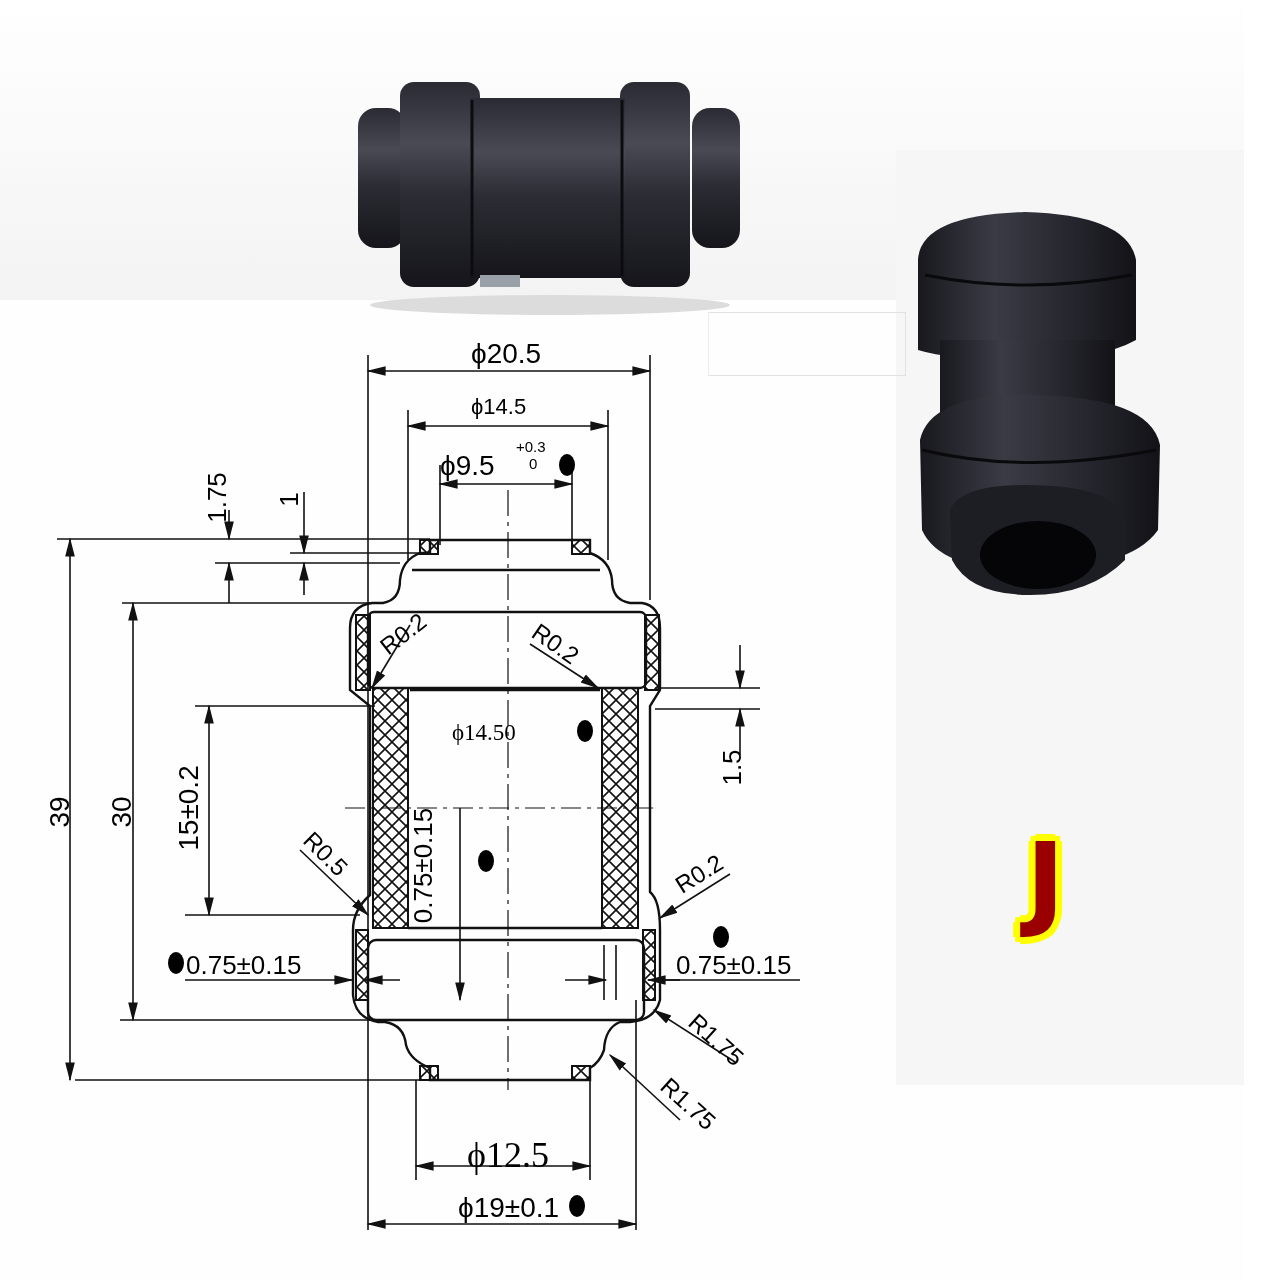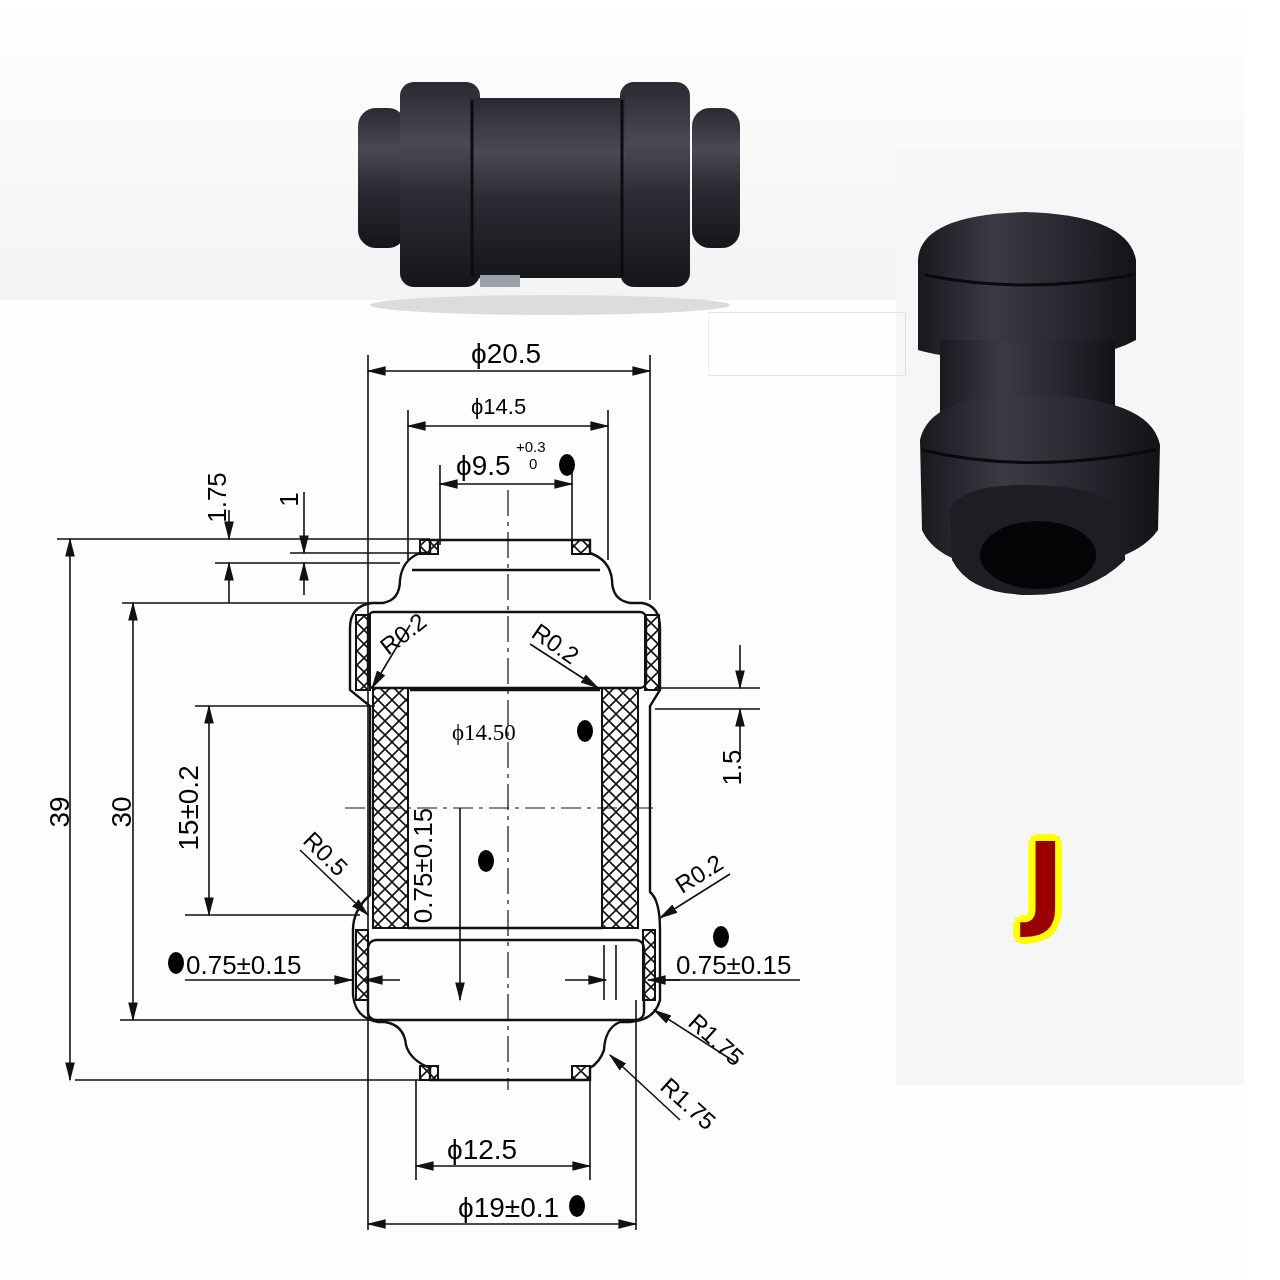--- a/index.html
+++ b/index.html
@@ -162,25 +162,25 @@
       <ellipse cx="585" cy="731" rx="8" ry="11"></ellipse>
       <ellipse cx="486" cy="861" rx="8" ry="11"></ellipse>
       <ellipse cx="176" cy="963" rx="8" ry="11"></ellipse>
       <ellipse cx="721" cy="937" rx="8" ry="11"></ellipse>
       <ellipse cx="577" cy="1206" rx="8" ry="11"></ellipse>
     </g>
   </svg>
 
   <div class="dimtxt" style="position:absolute;left:471px;top:338px;font-size:28px;">ϕ20.5</div>
   <div class="dimtxt" style="position:absolute;left:471px;top:394px;font-size:22px;">ϕ14.5</div>
-  <div class="dimtxt" style="position:absolute;left:456px;top:450px;font-size:28px;">ϕ9.5</div>
+  <div class="dimtxt" style="position:absolute;left:440px;top:450px;font-size:28px;">ϕ9.5</div>
   <div class="dimtxt" style="position:absolute;left:516px;top:438px;font-size:15px;">+0.3</div>
   <div class="dimtxt" style="position:absolute;left:529px;top:455px;font-size:15px;">0</div>
   <div style="position:absolute;left:452px;top:720px;font-size:23px;font-family:Liberation Serif, serif;">ϕ14.50</div>
-  <div class="dimtxt" style="position:absolute;left:447px;top:1134px;font-size:28px;">ϕ12.5</div>
+  <div class="dimtxt" style="position:absolute;left:467px;top:1134px;font-size:36px;font-family:Liberation Serif, serif;">ϕ12.5</div>
   <div class="dimtxt" style="position:absolute;left:458px;top:1192px;font-size:28px;">ϕ19±0.1</div>
 
   <div class="dimtxt" style="position:absolute;left:44px;top:796px;font-size:28px;transform:rotate(-90deg);transform-origin:center;">39</div>
   <div class="dimtxt" style="position:absolute;left:106px;top:796px;font-size:28px;transform:rotate(-90deg);">30</div>
   <div class="dimtxt" style="position:absolute;left:146px;top:792px;font-size:28px;transform:rotate(-90deg);white-space:nowrap;">15±0.2</div>
   <div class="dimtxt" style="position:absolute;left:192px;top:482px;font-size:26px;transform:rotate(-90deg);">1.75</div>
   <div class="dimtxt" style="position:absolute;left:282px;top:484px;font-size:26px;transform:rotate(-90deg);">1</div>
   <div class="dimtxt" style="position:absolute;left:714px;top:752px;font-size:26px;transform:rotate(-90deg);">1.5</div>
 
   <div class="dimtxt" style="position:absolute;left:186px;top:950px;font-size:26px;">0.75±0.15</div>

